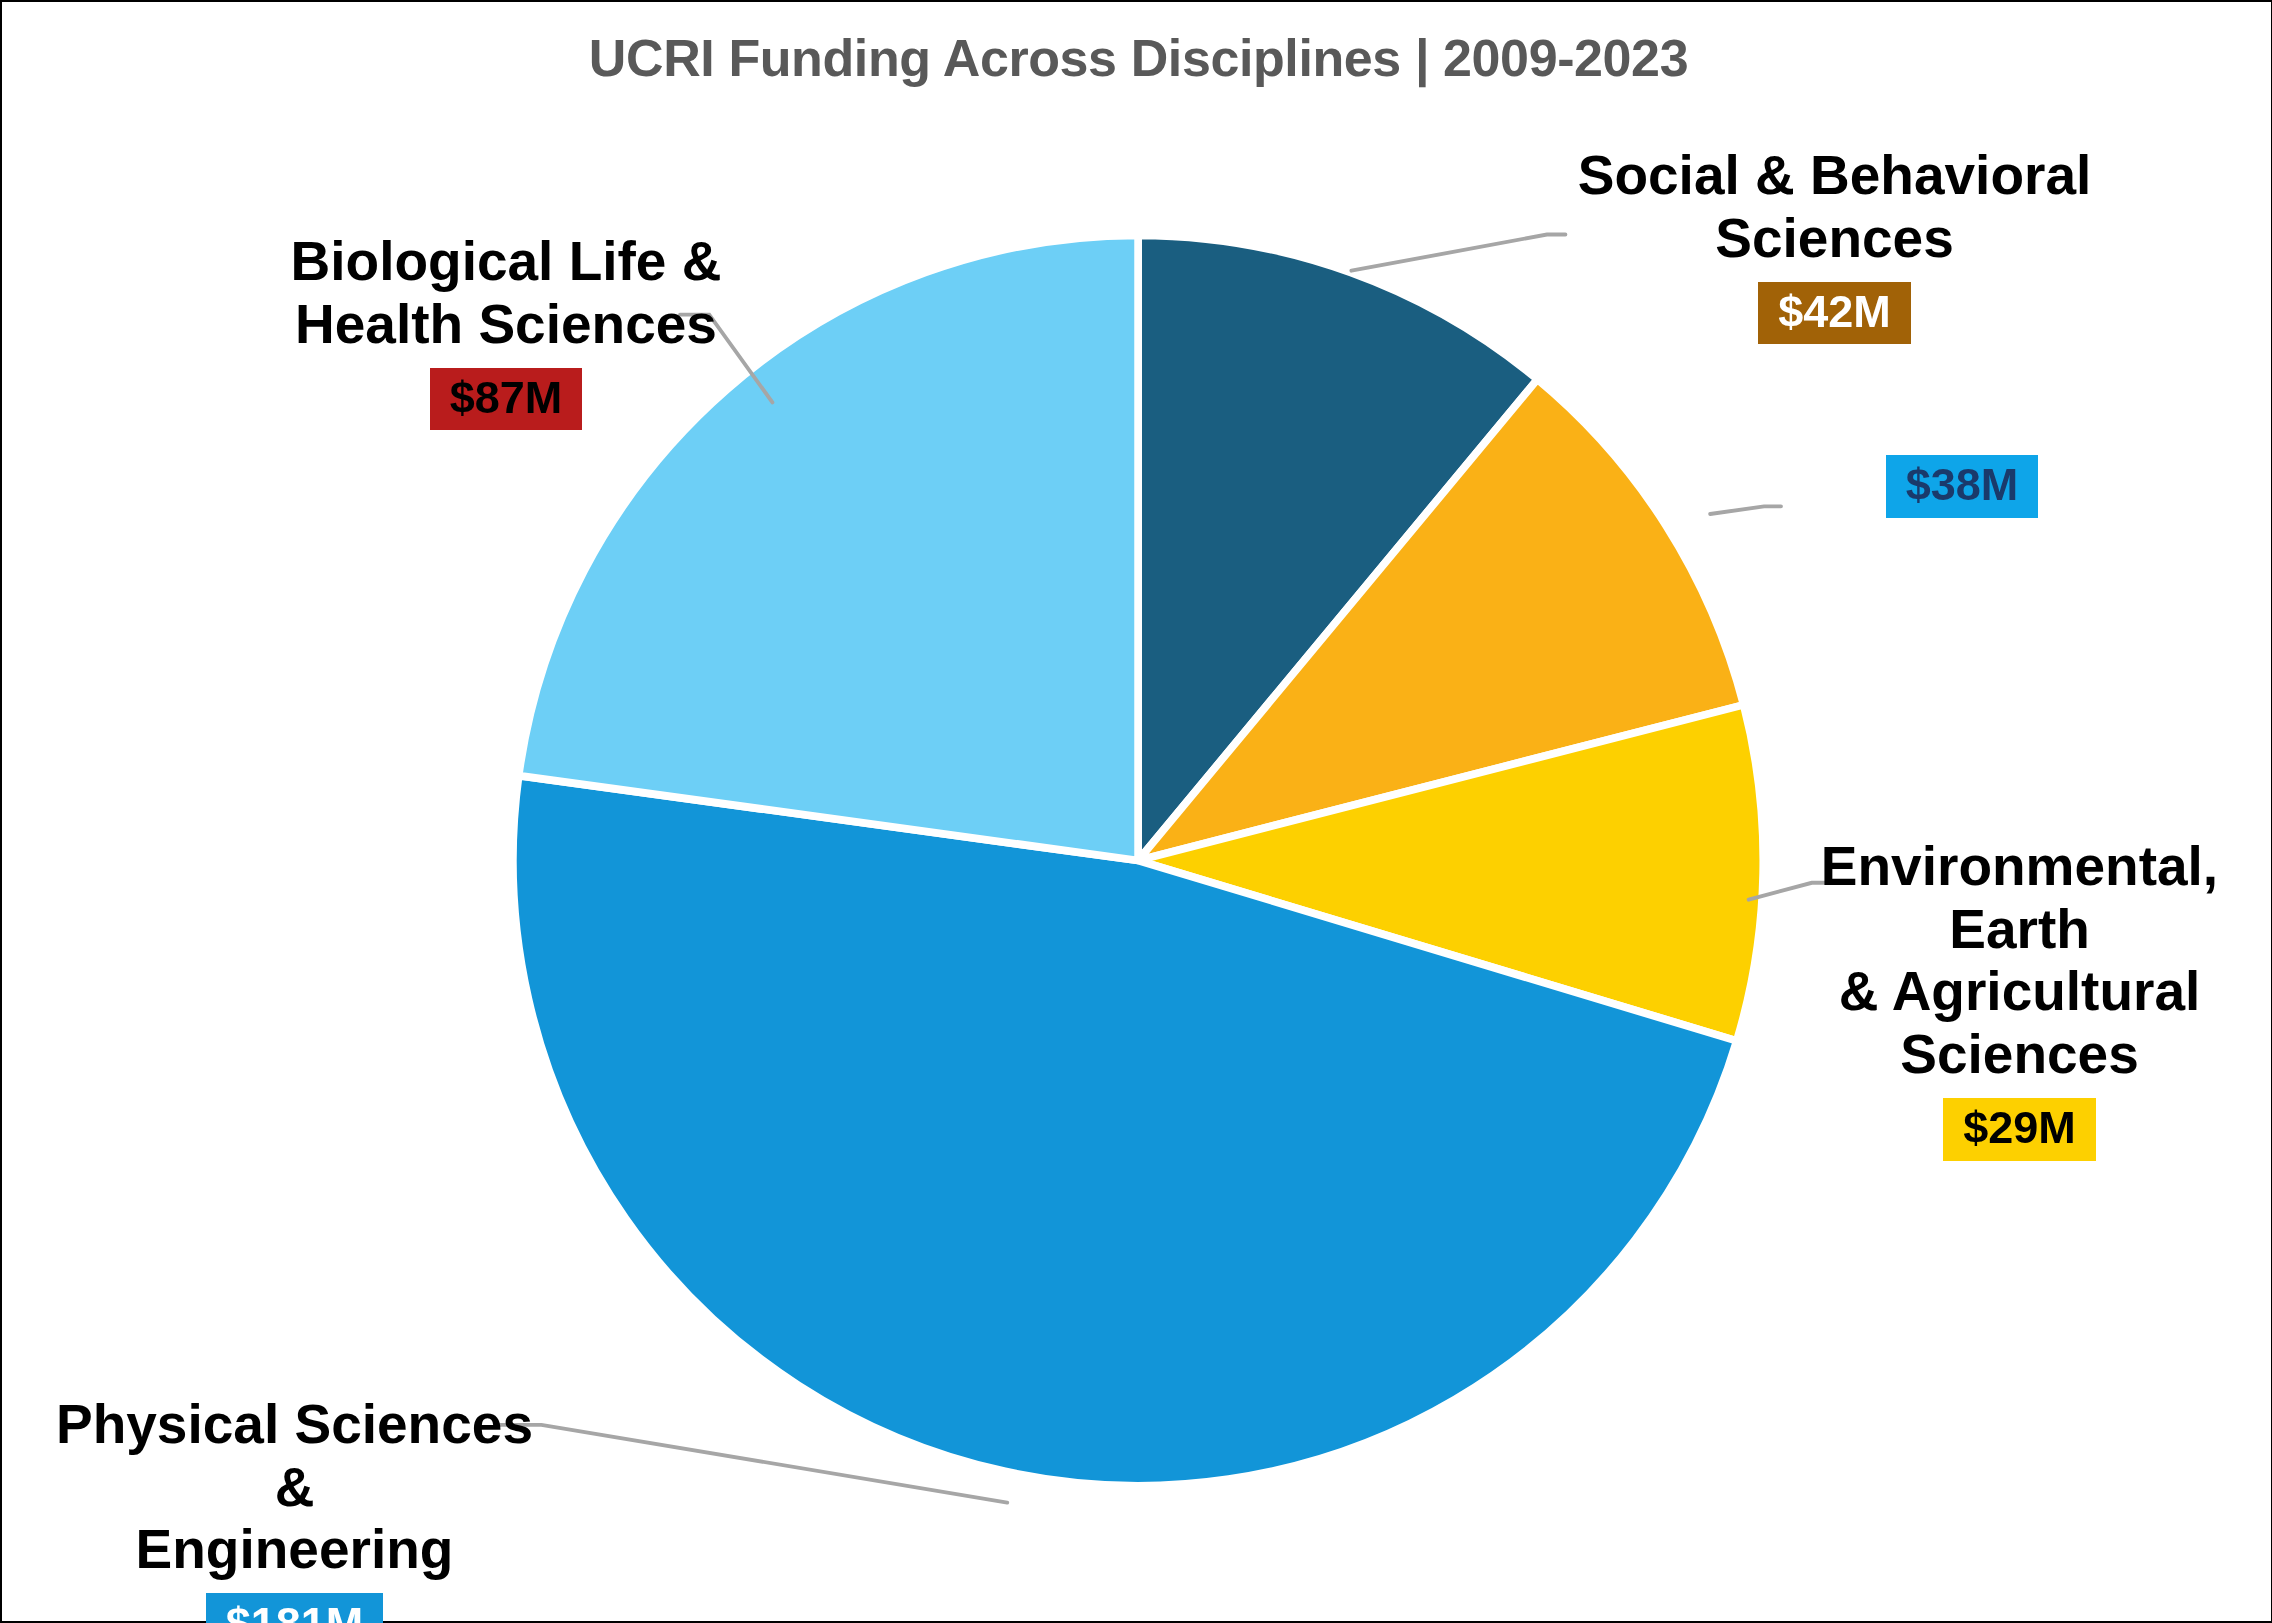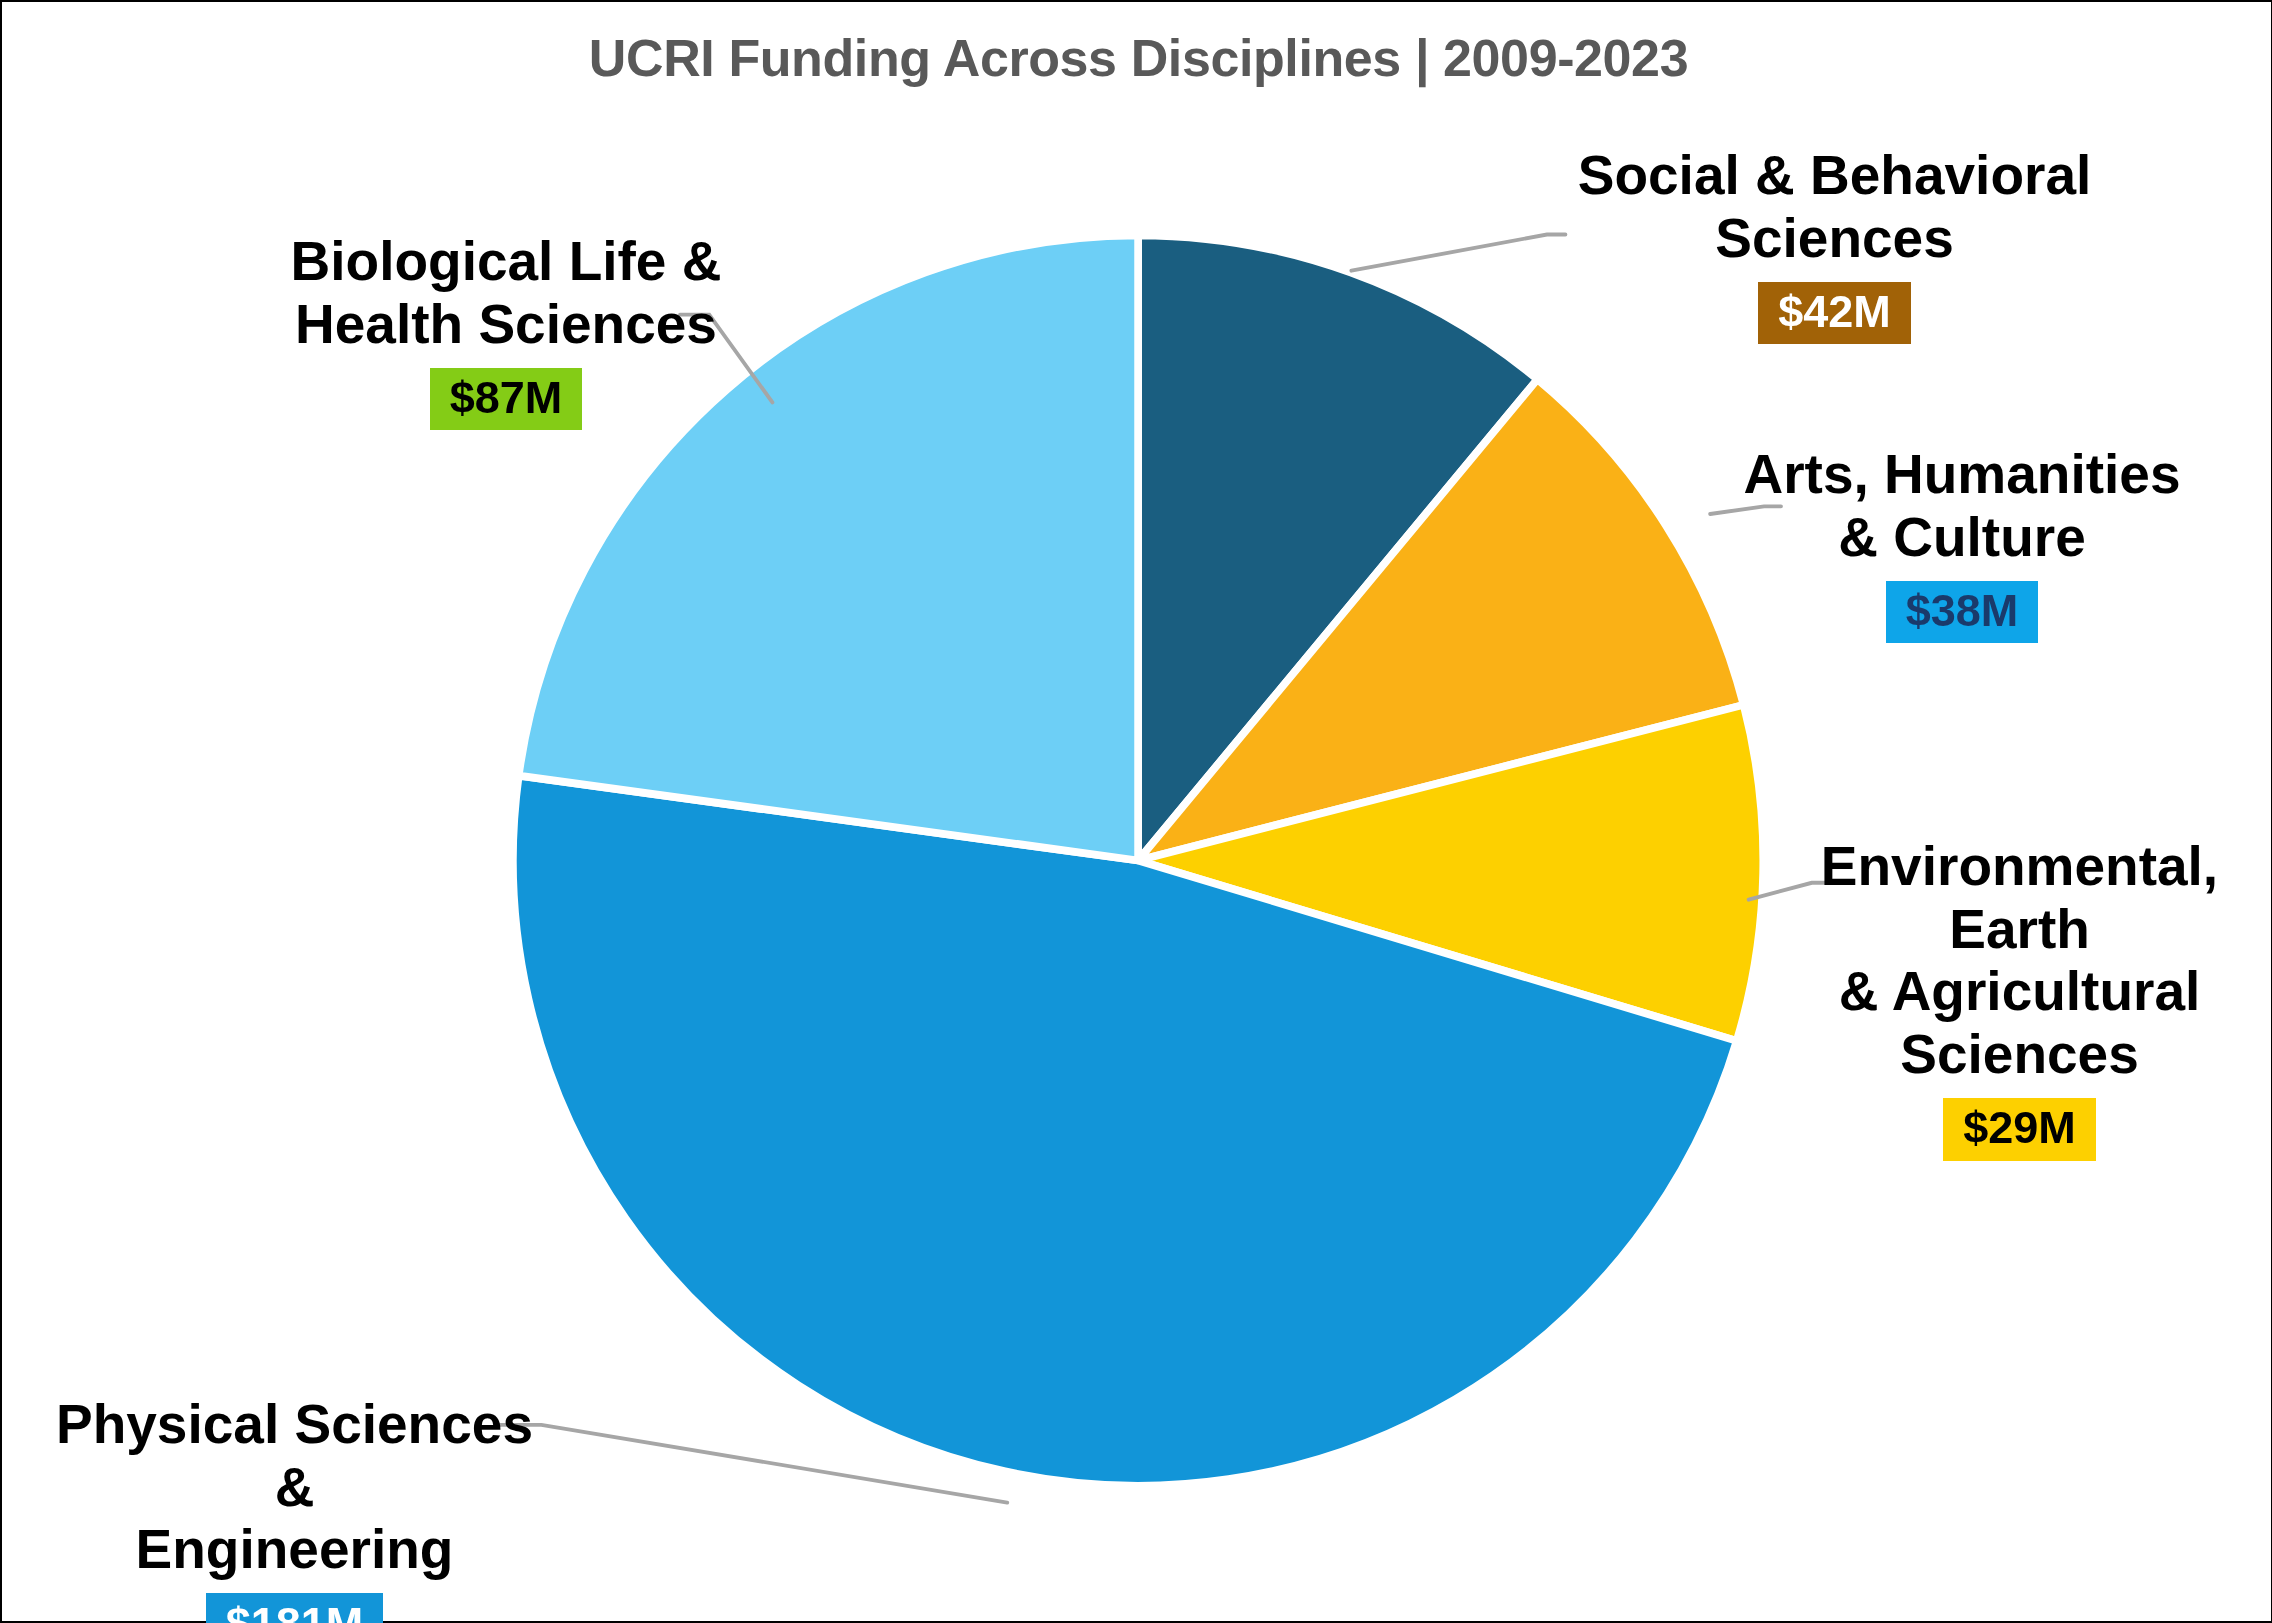--- a/index.html
+++ b/index.html
@@ -99,38 +99,36 @@
     </g>
   </svg>
 
   <div class="callout" id="callout-social">
     <div class="cl-title">Social &amp; Behavioral
 Sciences</div>
     <div class="badge" style="background: #a16207; color: rgb(255, 255, 255);">$42M</div>
   </div>
 
   <div class="callout" id="callout-arts">
-    <div class="cl-title">Arts, Humanities
-&amp; Culture</div>
     <div class="badge" style="background: #0ea5e9; color: rgb(26, 58, 107);">$38M</div>
   </div>
 
   <div class="callout" id="callout-environment">
     <div class="cl-title">Environmental, Earth
 &amp; Agricultural
 Sciences</div>
     <div class="badge" style="background: rgb(253, 208, 0); color: rgb(0, 0, 0);">$29M</div>
   </div>
 
   <div class="callout" id="callout-physical">
     <div class="cl-title">Physical Sciences &amp;
 Engineering</div>
     <div class="badge" style="background: rgb(18, 149, 216); color: rgb(255, 255, 255);">$181M</div>
   </div>
 
   <div class="callout" id="callout-biological">
     <div class="cl-title">Biological Life &amp;
 Health Sciences</div>
-    <div class="badge" style="background: #84cc16; color: rgb(0, 0, 0);">$87M</div>
+    <div class="badge" style="background: #b91c1c; color: rgb(0, 0, 0);">$87M</div>
   </div>
 
 </div>
 
 
 </body></html>

